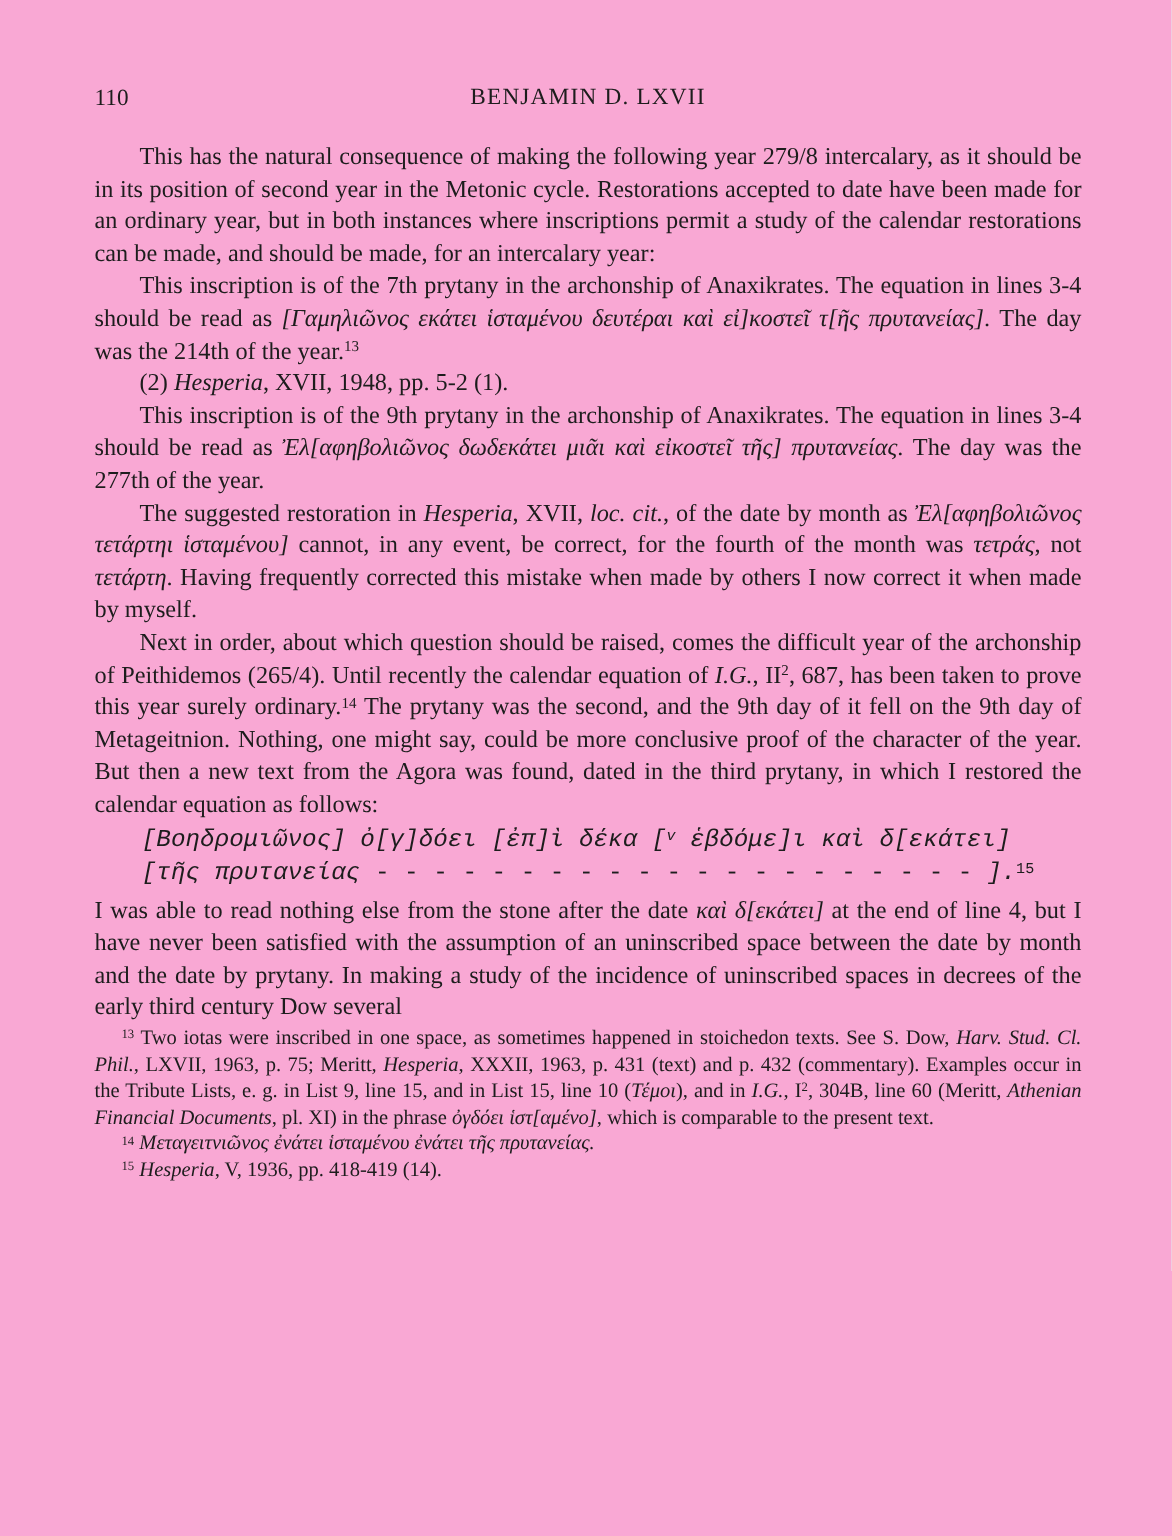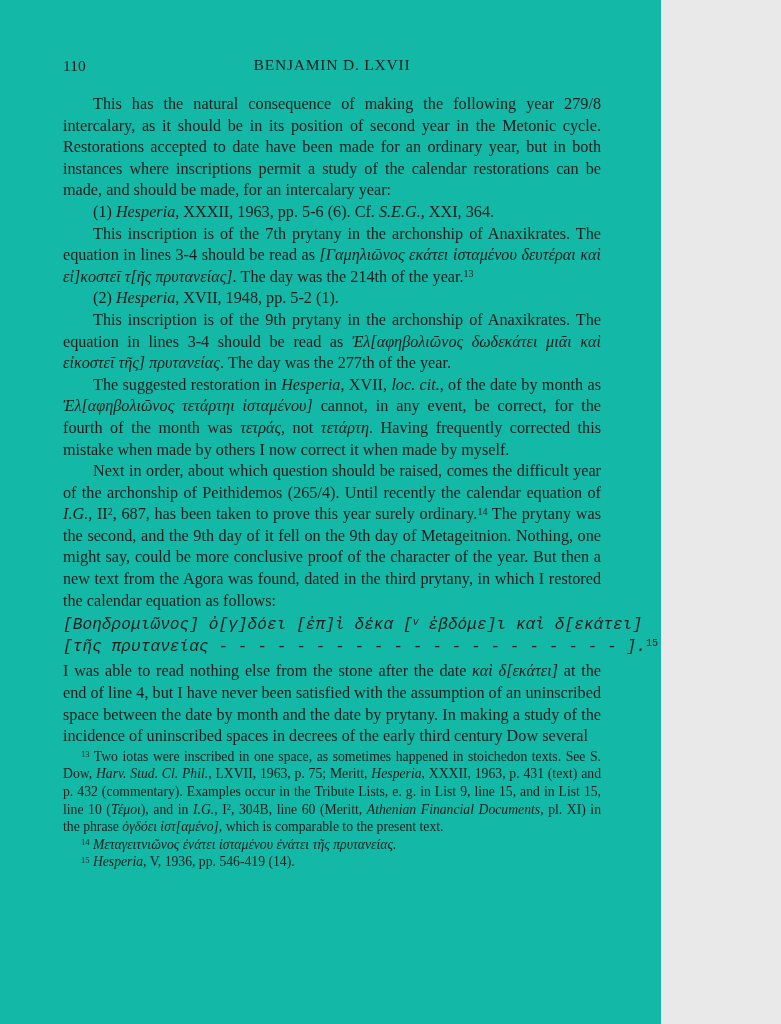--- a/index.html
+++ b/index.html
@@ -1,18 +1,18 @@
 <!DOCTYPE html>
 <html><head>
 <meta charset="utf-8">
 <style>
   html,body{margin:0;padding:0;background:#e9e9e9;}
   .page{
-    width:661px;height:1024px;box-sizing:border-box;
-    background:#14b8a6;color:#1d1d1d;
+    width:781px;height:1024px;box-sizing:border-box;
+    background:#f9a8d4;color:#1d1d1d;
     font-family:"Liberation Serif","DejaVu Serif",serif;
     padding:56px 60px 28px 63px;
     overflow:hidden;position:relative;
   }
   .header{position:relative;height:22px;margin-bottom:16px;}
   .page-num{position:absolute;left:0;top:1px;font-size:15.5px;}
   .running-head{text-align:center;font-size:15.5px;letter-spacing:0.8px;}
   .content{font-size:16.2px;line-height:21.6px;text-align:justify;}
   p.para{margin:0;}
   p.indent{text-indent:30px;}
@@ -28,27 +28,26 @@
 </head>
 <body>
 
 <div class="page">
   <div class="header">
     <span class="page-num">110</span>
     <div class="running-head">BENJAMIN D. LXVII</div>
   </div>
   <div class="content">
       <p class="para indent"><span>This has the natural consequence of making the following year 279/8 intercalary, as it should be in its position of second year in the Metonic cycle. Restorations accepted to date have been made for an ordinary year, but in both instances where inscriptions permit a study of the calendar restorations can be made, and should be made, for an intercalary year:</span></p>
-      <p class="para indent"><span>(1) </span><span class="it">Hesperia</span><span>, XXXII, 1963, pp. 5-6 (6). Cf. </span><span class="it">S.E.G.</span><span>, XXI, 364.</span></p>
       <p class="para indent"><span>This inscription is of the 7th prytany in the archonship of Anaxikrates. The equation in lines 3-4 should be read as </span><span class="greek">[Γαμηλιῶνος εκάτει ἱσταμένου δευτέραι καὶ εἰ]κοστεῖ τ[ῆς πρυτανείας]</span><span>. The day was the 214th of the year.</span><sup>13</sup></p>
       <p class="para indent"><span>(2) </span><span class="it">Hesperia</span><span>, XVII, 1948, pp. 5-2 (1).</span></p>
       <p class="para indent"><span>This inscription is of the 9th prytany in the archonship of Anaxikrates. The equation in lines 3-4 should be read as </span><span class="greek">Ἐλ[αφηβολιῶνος δωδεκάτει μιᾶι καὶ εἰκοστεῖ τῆς] πρυτανείας</span><span>. The day was the 277th of the year.</span></p>
       <p class="para indent"><span>The suggested restoration in </span><span class="it">Hesperia</span><span>, XVII, </span><span class="it">loc. cit.</span><span>, of the date by month as </span><span class="greek">Ἐλ[αφηβολιῶνος τετάρτηι ἱσταμένου]</span><span> cannot, in any event, be correct, for the fourth of the month was </span><span class="greek">τετράς</span><span>, not </span><span class="greek">τετάρτη</span><span>. Having frequently corrected this mistake when made by others I now correct it when made by myself.</span></p>
       <p class="para indent"><span>Next in order, about which question should be raised, comes the difficult year of the archonship of Peithidemos (265/4). Until recently the calendar equation of </span><span class="it">I.G.</span><span>, II</span><sup>2</sup><span>, 687, has been taken to prove this year surely ordinary.</span><sup>14</sup><span> The prytany was the second, and the 9th day of it fell on the 9th day of Metageitnion. Nothing, one might say, could be more conclusive proof of the character of the year. But then a new text from the Agora was found, dated in the third prytany, in which I restored the calendar equation as follows:</span></p>
       <div class="display"><div class="display-inner"><div class="display-line"><span class="greek">[Βοηδρομιῶνος] ὀ[γ]δόει [ἐπ]ὶ δέκα [</span><sup class="greek">v</sup><span class="greek"> ἑβδόμε]ι καὶ δ[εκάτει]</span></div><div class="display-line"><span class="greek">[τῆς πρυτανείας </span><span>- - - - - - - - - - - - - - - - - - - - - </span><span class="greek">].</span><sup>15</sup></div></div></div>
       <p class="para"><span>I was able to read nothing else from the stone after the date </span><span class="greek">καὶ δ[εκάτει]</span><span> at the end of line 4, but I have never been satisfied with the assumption of an uninscribed space between the date by month and the date by prytany. In making a study of the incidence of uninscribed spaces in decrees of the early third century Dow several</span></p>
     </div>
   <div class="footnotes">
       <p class="footnote"><sup>13</sup><span> Two iotas were inscribed in one space, as sometimes happened in stoichedon texts. See S. Dow, </span><span class="it">Harv. Stud. Cl. Phil.</span><span>, LXVII, 1963, p. 75; Meritt, </span><span class="it">Hesperia</span><span>, XXXII, 1963, p. 431 (text) and p. 432 (commentary). Examples occur in the Tribute Lists, e. g. in List 9, line 15, and in List 15, line 10 (</span><span class="greek">Τέμοι</span><span>), and in </span><span class="it">I.G.</span><span>, I</span><sup>2</sup><span>, 304B, line 60 (Meritt, </span><span class="it">Athenian Financial Documents</span><span>, pl. XI) in the phrase </span><span class="greek">ὀγδόει ἱστ[αμένο]</span><span>, which is comparable to the present text.</span></p>
       <p class="footnote"><sup>14</sup><span class="greek"> Μεταγειτνιῶνος ἐνάτει ἱσταμένου ἐνάτει τῆς πρυτανείας.</span></p>
-      <p class="footnote"><sup>15</sup><span> </span><span class="it">Hesperia</span><span>, V, 1936, pp. 546-419 (14).</span></p>
+      <p class="footnote"><sup>15</sup><span> </span><span class="it">Hesperia</span><span>, V, 1936, pp. 418-419 (14).</span></p>
     </div>
 </div>
 
 </body></html>

